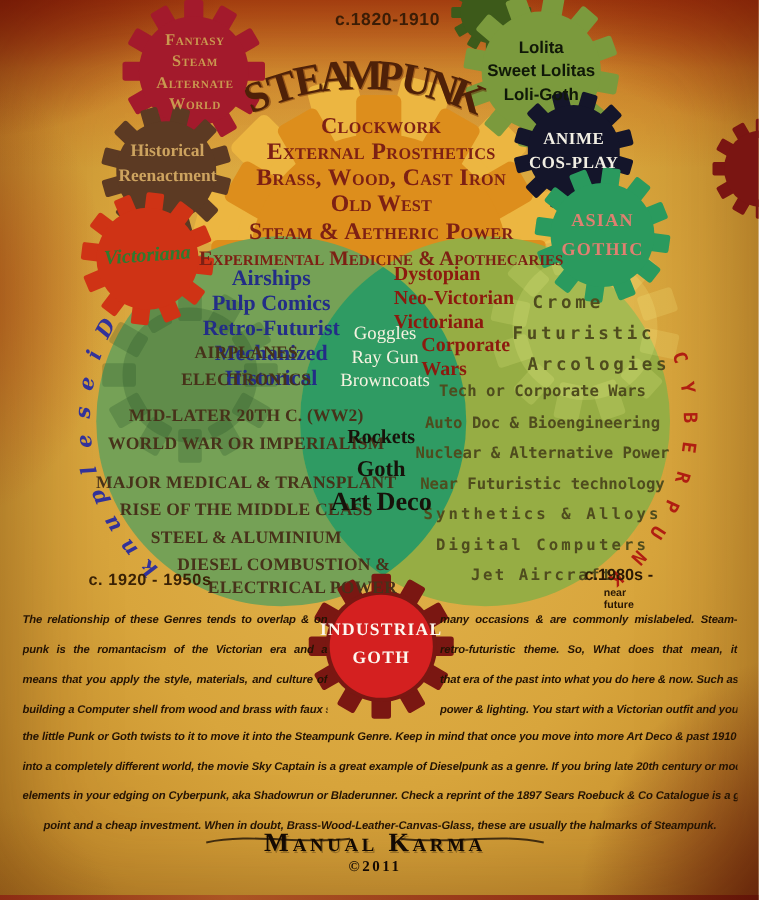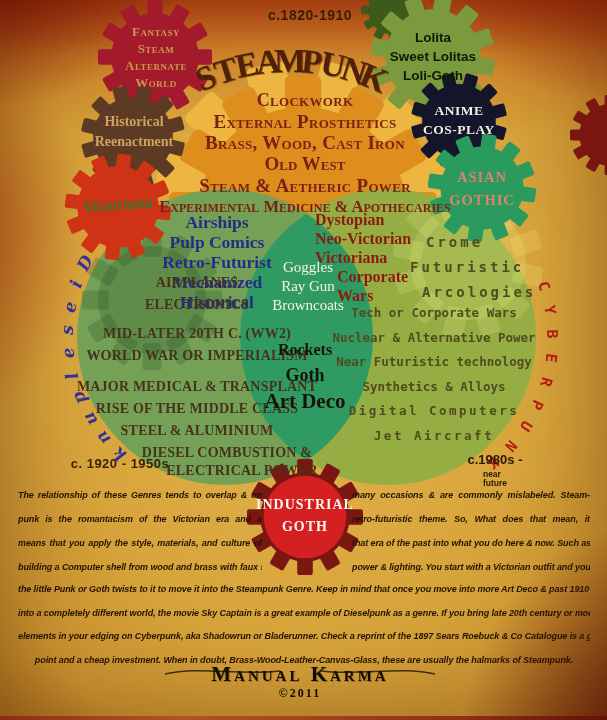--- a/index.html
+++ b/index.html
@@ -247,20 +247,21 @@
       <div class="red-item">Victoriana</div>
       <div class="red-item">Corporate Wars</div>
     </div>
   <div class="abs mono-top-list">
       <div class="mono-top-item">Crome</div>
       <div class="mono-top-item">Futuristic</div>
       <div class="mono-top-item">Arcologies</div>
     </div>
   <div class="abs mono-list">
       <div class="mono-item">Tech or Corporate Wars</div>
+      <div class="mono-item">Auto Doc &amp; Bioengineering</div>
       <div class="mono-item">Nuclear &amp; Alternative Power</div>
       <div class="mono-item">Near Futuristic technology</div>
       <div class="mono-item">Synthetics &amp; Alloys</div>
       <div class="mono-item">Digital Computers</div>
       <div class="mono-item">Jet Aircraft</div>
     </div>
   <div class="abs dark-list">
       <div class="dark-item">AIRPLANES</div>
       <div class="dark-item">ELECTRONICS</div>
       <div class="dark-item">MID-LATER 20TH C. (WW2)</div>

